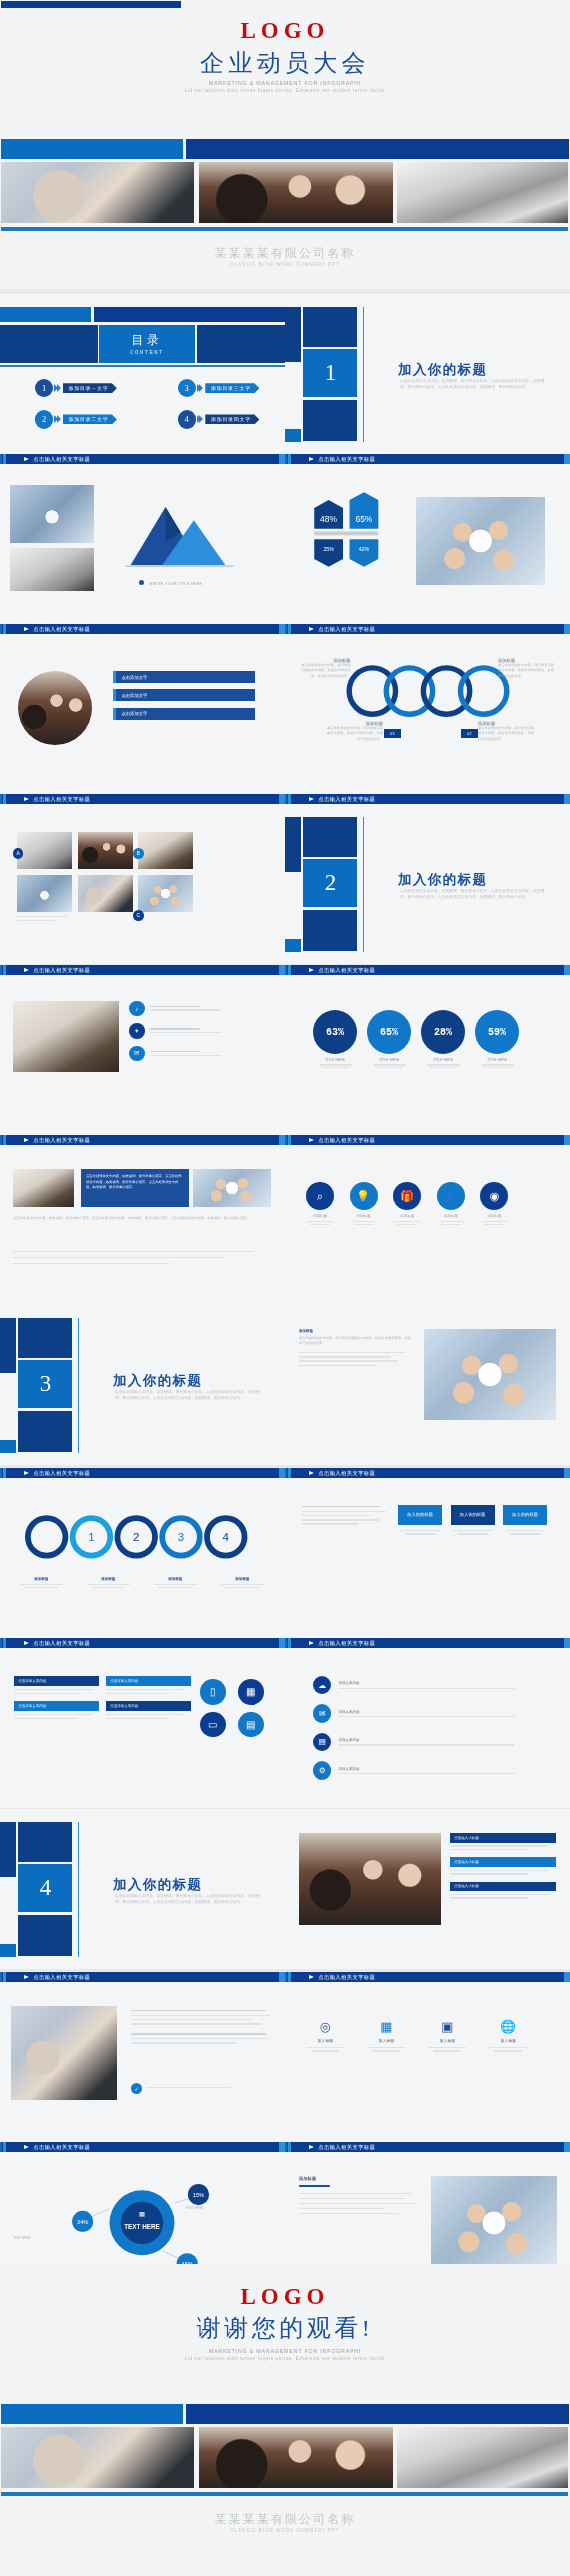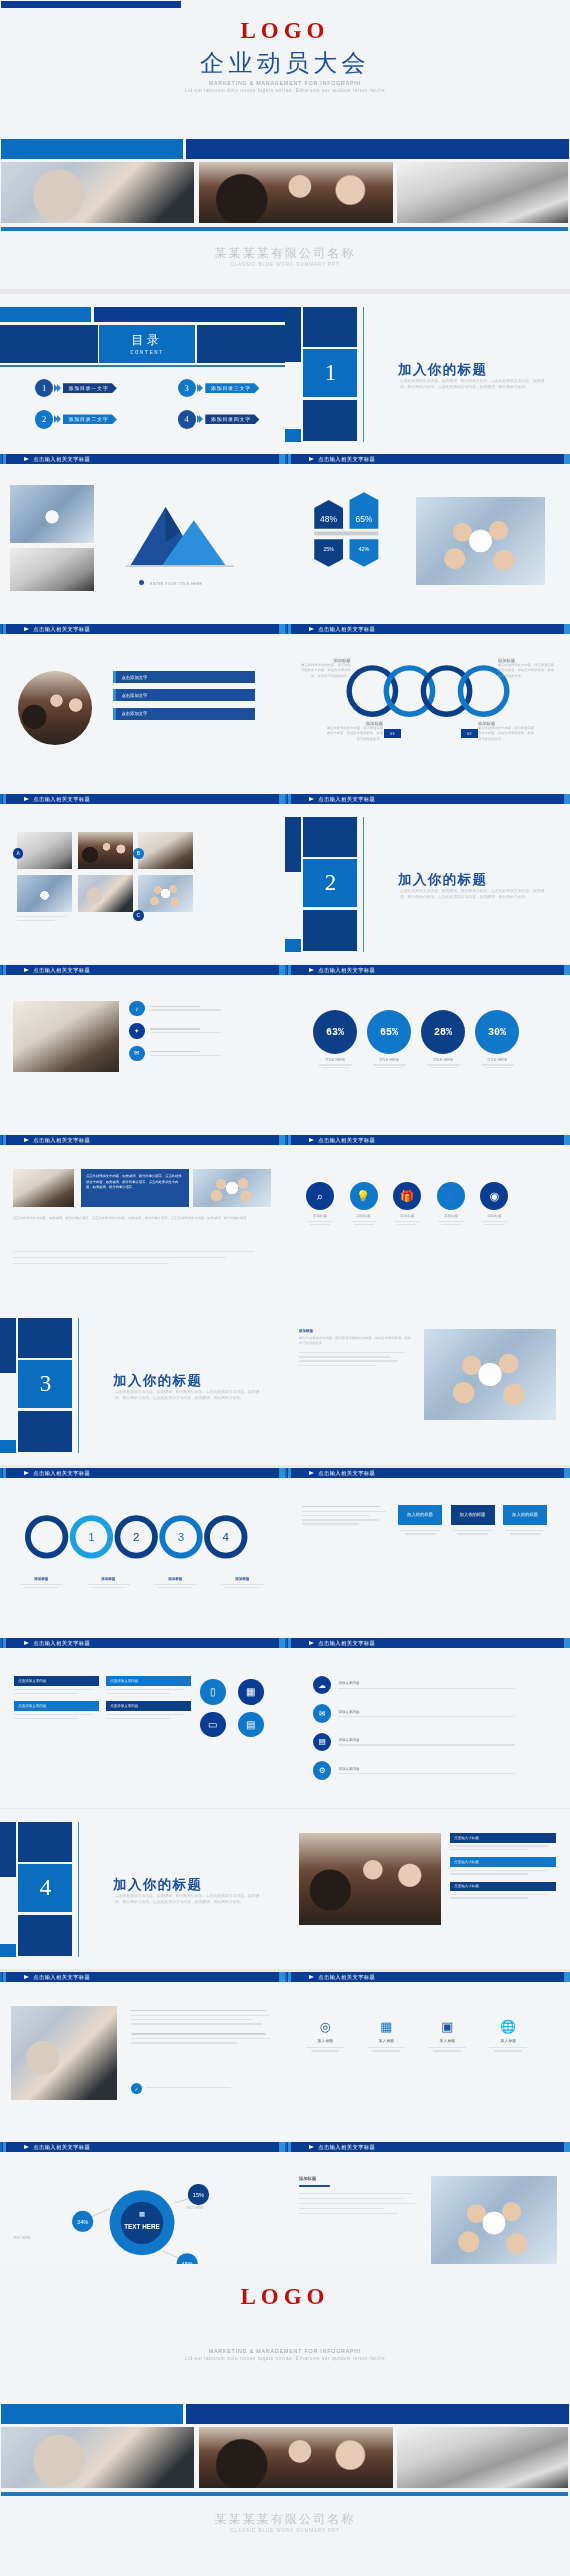--- a/index.html
+++ b/index.html
@@ -521,21 +521,21 @@
       <div class="stub" style="width:33px;margin:2.8px auto 1.4px;"></div>
       <div class="stub" style="width:27px;margin:0 auto;"></div>
     </div>
     <div>
       <div class="circle-stat" style="width:44px;height:44px;background:#0c3f86;font-size:10px;">28%</div>
       <div style="text-align:center;font-size:3.5px;color:#8f959b;margin-top:3.5px;">TITLE HERE</div>
       <div class="stub" style="width:33px;margin:2.8px auto 1.4px;"></div>
       <div class="stub" style="width:27px;margin:0 auto;"></div>
     </div>
     <div>
-      <div class="circle-stat" style="width:44px;height:44px;background:#1177c8;font-size:10px;">30%</div>
+      <div class="circle-stat" style="width:44px;height:44px;background:#1177c8;font-size:10px;">59%</div>
       <div style="text-align:center;font-size:3.5px;color:#8f959b;margin-top:3.5px;">TITLE HERE</div>
       <div class="stub" style="width:33px;margin:2.8px auto 1.4px;"></div>
       <div class="stub" style="width:27px;margin:0 auto;"></div>
     </div>
   </div>
 </div>
 
 <div class="hdr" style="position:absolute;left:0;top:1135px;width:285px;">
   <div class="tick"></div>
     <div class="tick2"></div>
@@ -934,20 +934,21 @@
     <div class="stub" style="width:116px;margin-bottom:3.5px;"></div>
     <div class="stub" style="width:85px;margin-bottom:3.5px;"></div>
     <div class="stub" style="width:99px;"></div>
   </div>
   <div class="photo ph-team" style="position:absolute;left:146px;top:24px;width:126px;height:94px;"></div>
 </div>
 
 <div class="slide w-full" id="endslide">
   <div class="map-bg"></div>
   <div class="logo">LOGO</div>
+  <div class="ttl">谢谢您的观看!</div>
   <div class="s1">MARKETING &amp; MANAGEMENT FOR INFOGRAPHI</div>
   <div class="s2">Lid est laborum dolo rumes fugats untras. Etharums ser quidem rerum facilis</div>
   <div class="stripe-l"></div>
   <div class="stripe-r"></div>
   <div class="photos">
     <div class="photo ph-hand" style="width:193px;"></div>
     <div class="photo ph-meet" style="width:194px;"></div>
     <div class="photo ph-write" style="flex:1;"></div>
   </div>
   <div class="botline"></div>

